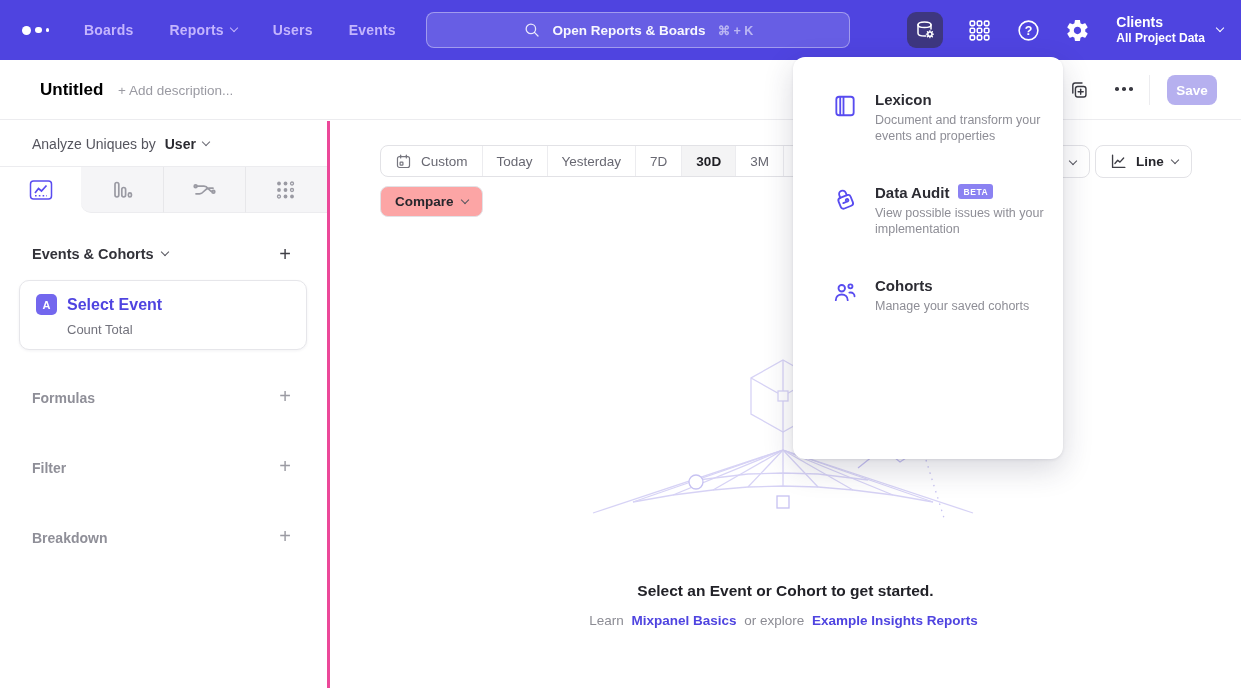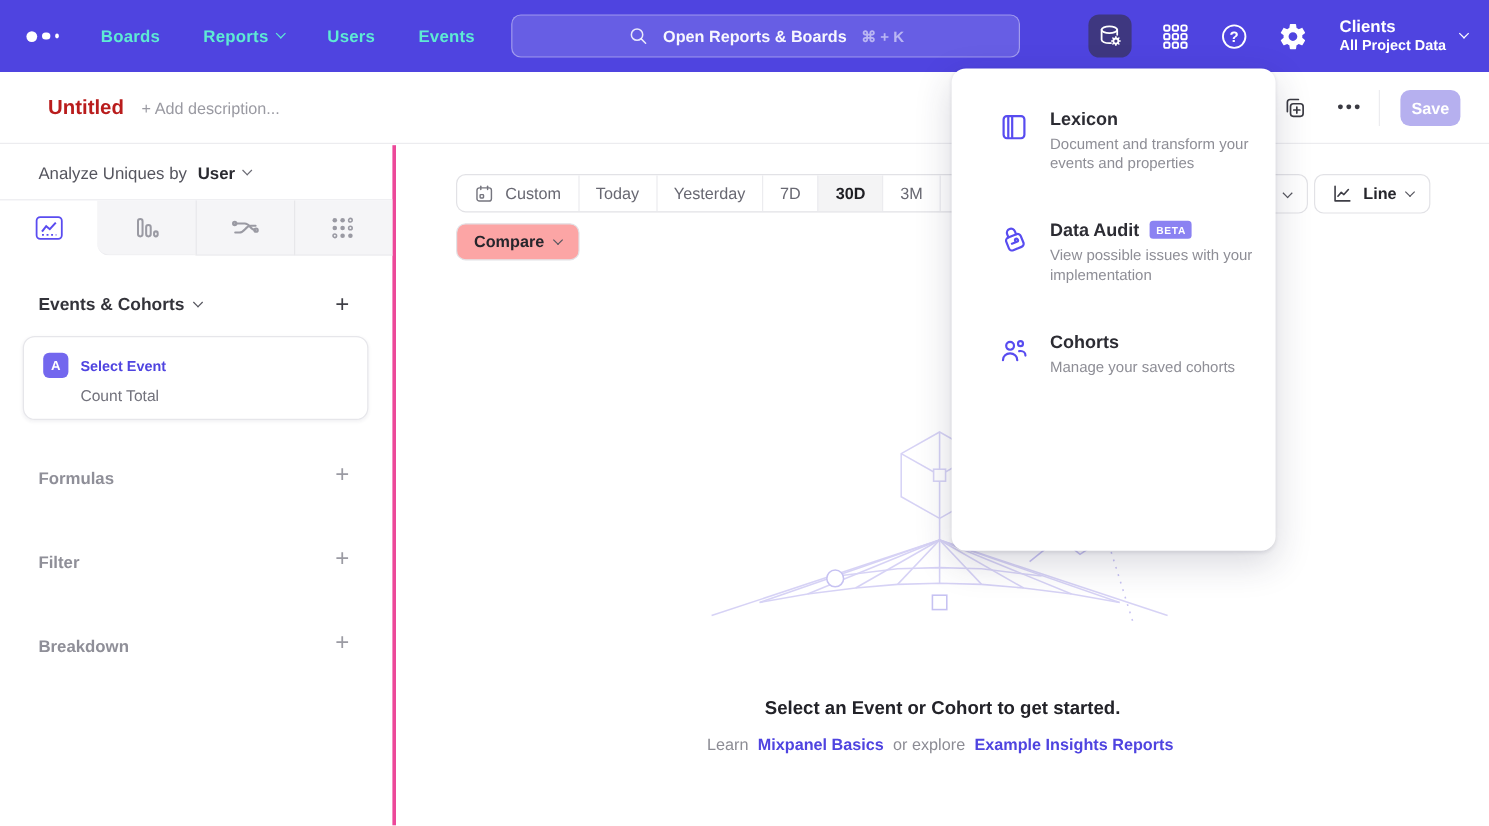--- a/index.html
+++ b/index.html
@@ -15,21 +15,21 @@
   .topnav {
     position:absolute; top:0; left:0; width:1241px; height:60px;
     background:#4f44e0; display:flex; align-items:center; z-index:10;
   }
   .logo { display:flex; align-items:center; gap:4px; margin-left:22px; width:40px; }
   .logo i { background:#fff; border-radius:50%; display:block; }
   .logo i:nth-child(1){width:9px;height:9px;}
   .logo i:nth-child(2){width:6.5px;height:6.5px;}
   .logo i:nth-child(3){width:3.5px;height:3.5px;}
   .nav-items { display:flex; align-items:center; margin-left:22px; gap:36px; }
-  .nav-item { color:#5eead4; font-size:14px; font-weight:700; letter-spacing:.2px;
+  .nav-item { color:#c4b5fd; font-size:14px; font-weight:700; letter-spacing:.2px;
     display:flex; align-items:center; gap:7px; cursor:pointer; }
   .chev { width:6px; height:6px; border-right:1.7px solid currentColor;
     border-bottom:1.7px solid currentColor; transform:rotate(45deg);
     display:inline-block; position:relative; top:-2px; }
   .searchbar {
     position:absolute; left:426px; top:12px; width:424px; height:36px;
     background:rgba(255,255,255,.14); border:1px solid rgba(255,255,255,.38);
     border-radius:8px; display:flex; align-items:center; justify-content:center;
     gap:12px; color:#fff;
   }
@@ -38,21 +38,21 @@
   .nav-right { position:absolute; right:18px; top:0; height:60px;
     display:flex; align-items:center; gap:24px; }
   .icon-btn { display:flex; align-items:center; justify-content:center; cursor:pointer; }
   .icon-btn.active-sq { width:36px; height:36px; background:#3e3780; border-radius:9px; }
   .project { display:flex; align-items:center; gap:12px; color:#fff; cursor:pointer; margin-left:2px;}
   .project .pn { font-size:14px; font-weight:700; line-height:17px; }
   .project .ps { font-size:12px; font-weight:700; line-height:15px; }
   
   .rheader { position:absolute; top:60px; left:0; width:1241px; height:60px;
     background:#fff; border-bottom:1px solid #ececef; z-index:5; }
-  .rtitle { position:absolute; left:40px; top:20px; font-size:17px; font-weight:700; color:#b91c1c; }
+  .rtitle { position:absolute; left:40px; top:20px; font-size:17px; font-weight:700; color:#000000; }
   .rdesc { position:absolute; left:118px; top:23px; font-size:13.5px; color:#9a9aa2; cursor:text;text-align:center; }
   .hdr-dup { position:absolute; right:152px; top:19px; cursor:pointer; }
   .hdr-dots { position:absolute; right:108px; top:27px; display:flex; gap:3.5px; cursor:pointer; }
   .hdr-dots i { width:3.6px; height:3.6px; border-radius:50%; background:#3a3a42; display:block;}
   .hdr-divider { position:absolute; right:91px; top:15px; width:1px; height:30px; background:#ececef; }
   .save-btn { position:absolute; right:24px; top:15px; width:50px; height:30px;
     background:#b6b0ef; color:#fff; border:none; border-radius:8px;
     font-family:inherit; font-size:13.5px; font-weight:700; cursor:default; }
   
   .sidebar { position:absolute; top:121px; left:0; width:330px; height:567px;
@@ -72,21 +72,21 @@
     display:flex; align-items:center; gap:8px; cursor:pointer; }
   .ec-title .chev { color:#55555e; }
   .plus { font-size:20px; font-weight:400; color:#3f3f46; cursor:pointer; line-height:20px; }
   .plus.gray { color:#9b9ba3; }
   .event-card { margin:16px 20px 0 19px; height:70px; border:1px solid #e6e6ea;
     border-radius:10px; box-shadow:0 1px 3px rgba(30,30,60,.06);
     padding:13px 16px; cursor:pointer; background:#fff; }
   .event-row { display:flex; align-items:center; gap:10px; }
   .badge-a { width:21px; height:21px; background:#7367ee; color:#fff; border-radius:5px;
     font-size:11px; font-weight:700; display:flex; align-items:center; justify-content:center; }
-  .event-title { font-size:12px; font-weight:600; color:#4f44e0; }
+  .event-title { font-size:16px; font-weight:600; color:#4f44e0; }
   .event-metric { margin:7px 0 0 31px; font-size:13px; color:#72727c; }
   .side-sections { margin-top:36px; }
   .side-row { padding:0 36px 0 32px; height:20px; margin-bottom:50px;
     display:flex; align-items:flex-end; justify-content:space-between; }
   .side-row .lbl { font-size:14px; font-weight:700; color:#8f8f98; }
   
   .range-ctl { position:absolute; left:380px; top:145px; height:32px;
     display:flex; align-items:stretch; background:#fff; border:1px solid #e2e2e6;
     border-radius:8px; overflow:hidden; z-index:1; }
   .seg { display:flex; align-items:center; padding:0 14px; font-size:13.5px;

